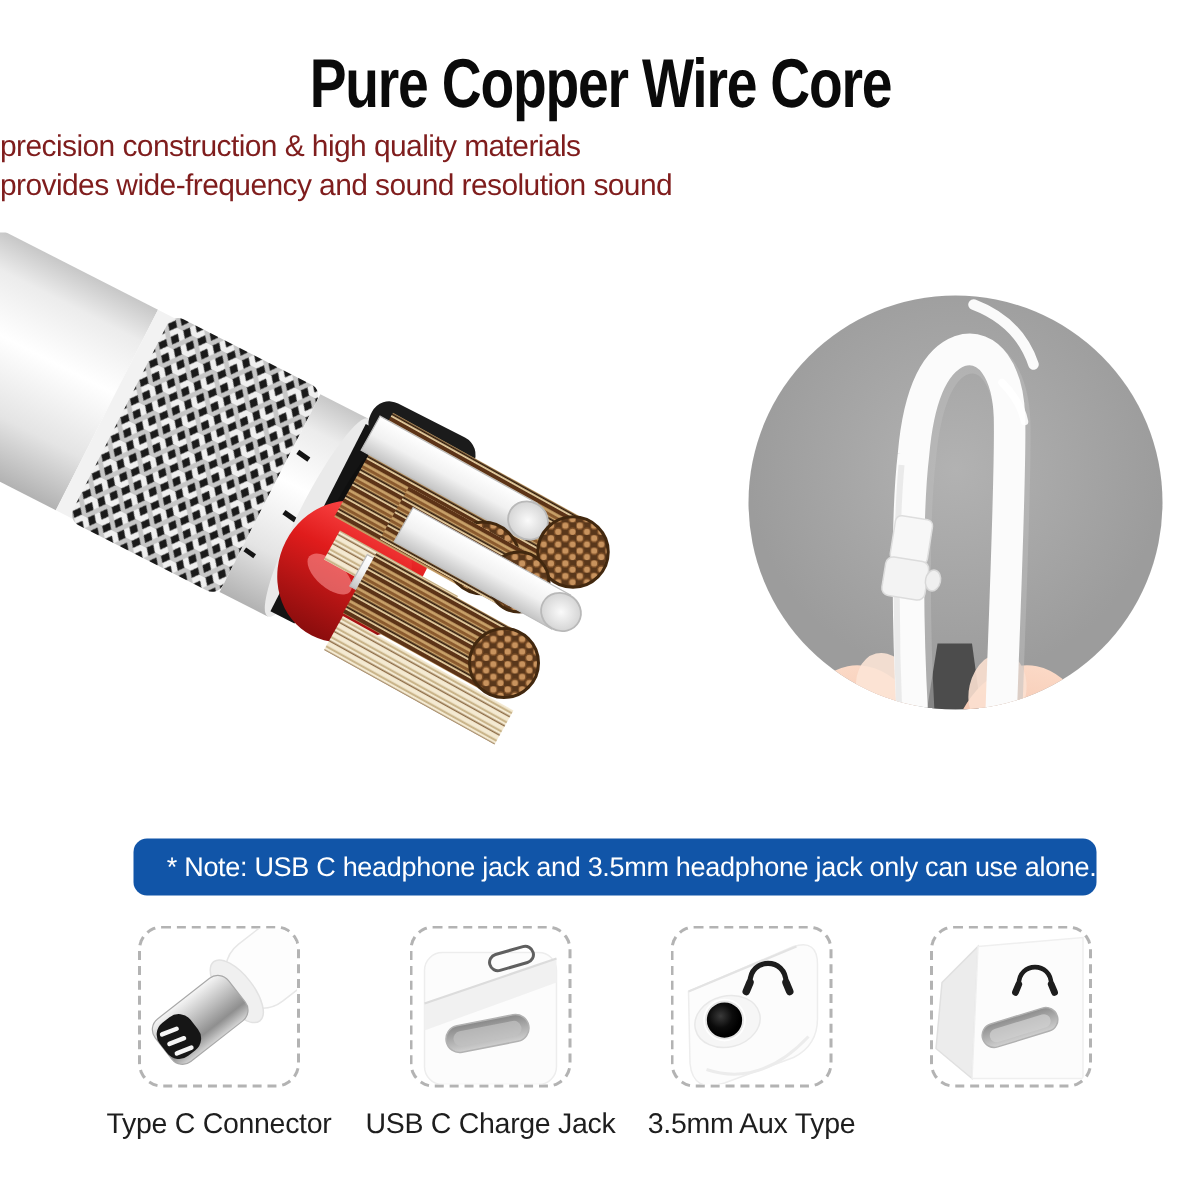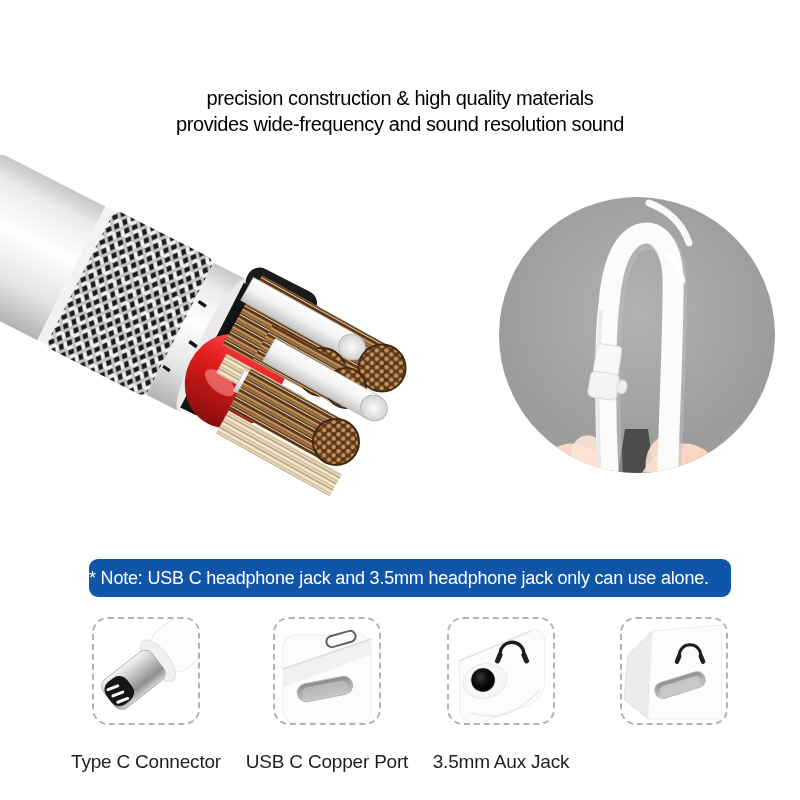--- a/index.html
+++ b/index.html
@@ -1,36 +1,39 @@
 <!DOCTYPE html>
 <html><head>
 <meta charset="utf-8">
 <style>
   html,body{margin:0;padding:0;background:#ffffff;font-family:"Liberation Sans",sans-serif;}
   .page{position:relative;width:800px;height:800px;background:#ffffff;overflow:hidden;}
   .title{position:absolute;top:28px;left:0;width:100%;text-align:center;
          font-size:46px;font-weight:bold;color:#0a0a0a;white-space:nowrap;}
   .title span{display:inline-block;transform:scaleX(0.80);transform-origin:center;letter-spacing:-1px;}
-  .subtitle{position:absolute;top:86px;left:0;width:100%;text-align:center;
-            font-size:20px;color:#000000;line-height:1.28;letter-spacing:-0.4px;}
+  .subtitle{position:absolute;top:86px;left:0;width:100%;text-align:left;
+            font-size:20px;color:#7f1d1d;line-height:1.28;letter-spacing:-0.4px;}
   .hero{position:absolute;top:155px;left:0;}
   .note{position:absolute;top:559px;left:89px;width:642px;height:38px;background:#1155a8;
-        border-radius:9px;display:flex;align-items:center;justify-content:flex-start;
+        border-radius:9px;display:flex;align-items:center;justify-content:flex-end;
         color:#ffffff;font-size:18px;white-space:nowrap;letter-spacing:-0.2px;}
   .feature{position:absolute;top:617px;width:170px;text-align:center;}
   .f1{left:61px}.f2{left:242px}.f3{left:416px}.f4{left:589px}
   .fbox{width:108px;height:108px;margin:0 auto;border:2px dashed #b3b3b3;border-radius:16px;
         box-sizing:border-box;overflow:hidden;background:#ffffff;}
-  .flabel{margin-top:26px;font-size:19px;color:#1e1e1e;letter-spacing:-0.2px;white-space:nowrap;}
+  .flabel{margin-top:14px;font-size:19px;color:#1e1e1e;letter-spacing:-0.2px;white-space:nowrap;}
 </style>
 </head>
 <body>
 
 <div class="page">
 
+  <div class="title">
+    <span>Pure Copper Wire Core</span>
+  </div>
   <div class="subtitle">
     <div>precision construction &amp; high quality materials</div>
     <div>provides wide-frequency and sound resolution sound</div>
   </div>
 
   <svg class="hero" width="800" height="420" viewBox="0 0 800 420">
     <defs>
       <linearGradient id="jg" x1="0" y1="0" x2="0" y2="1">
         <stop offset="0" stop-color="#c7c7c7"></stop>
           <stop offset="0.16" stop-color="#ececec"></stop>
@@ -230,21 +233,21 @@
         <path d="M8,50 L96,20" stroke="#dcdcdc" stroke-width="1.5"></path>
         <g transform="translate(66,20) rotate(-16)">
           <rect x="-15" y="-5.5" width="30" height="11" rx="5.5" fill="none" stroke="#5f5f5f" stroke-width="2"></rect>
         </g>
         <g transform="translate(50,70) rotate(-11)">
           <rect x="-28" y="-9" width="56" height="18" rx="9" fill="url(#sg2)" stroke="#b2b2b2"></rect>
           <rect x="-23" y="-5" width="46" height="10" rx="5" fill="#c2c2c2" opacity="0.7"></rect>
         </g>
       </svg>
     </div>
-    <div class="flabel">USB C Copper Port</div>
+    <div class="flabel">USB C Charge Jack</div>
   </div>
 
   <div class="feature f3">
     <div class="fbox">
       <svg width="104" height="104" viewBox="0 0 104 104">
         <defs>
           <radialGradient id="hg3" cx="0.4" cy="0.4">
             <stop offset="0" stop-color="#3a3a3a"></stop>
               <stop offset="0.6" stop-color="#0c0c0c"></stop>
             <stop offset="1" stop-color="#000000"></stop>
@@ -256,21 +259,21 @@
           <path d="M-12,8 C-12,-9 12,-9 12,8" fill="none" stroke="#1d1d1d" stroke-width="3.4" stroke-linecap="round"></path>
           <path d="M-12,8 l-2.5,6" stroke="#1d1d1d" stroke-width="5" stroke-linecap="round"></path>
           <path d="M12,8 l2.5,6" stroke="#1d1d1d" stroke-width="5" stroke-linecap="round"></path>
         </g>
         <ellipse cx="36" cy="62" rx="22" ry="17" transform="rotate(-14 36 62)" fill="#f6f6f6" stroke="#e8e8e8"></ellipse>
         <circle cx="34" cy="61" r="13" fill="url(#hg3)"></circle>
         <circle cx="34" cy="61" r="13" fill="none" stroke="#ffffff" stroke-width="2.5" opacity="0.9"></circle>
         <path d="M22,94 Q58,106 90,72" stroke="#ececec" stroke-width="2" fill="none"></path>
       </svg>
     </div>
-    <div class="flabel">3.5mm Aux Jack</div>
+    <div class="flabel">3.5mm Aux Type</div>
   </div>
 
   <div class="feature f4">
     <div class="fbox">
       <svg width="104" height="104" viewBox="0 0 104 104">
         <defs>
           <linearGradient id="sg4" x1="0" y1="0" x2="0" y2="1">
             <stop offset="0" stop-color="#8d8d8d"></stop>
               <stop offset="1" stop-color="#d0d0d0"></stop>
           </linearGradient>

